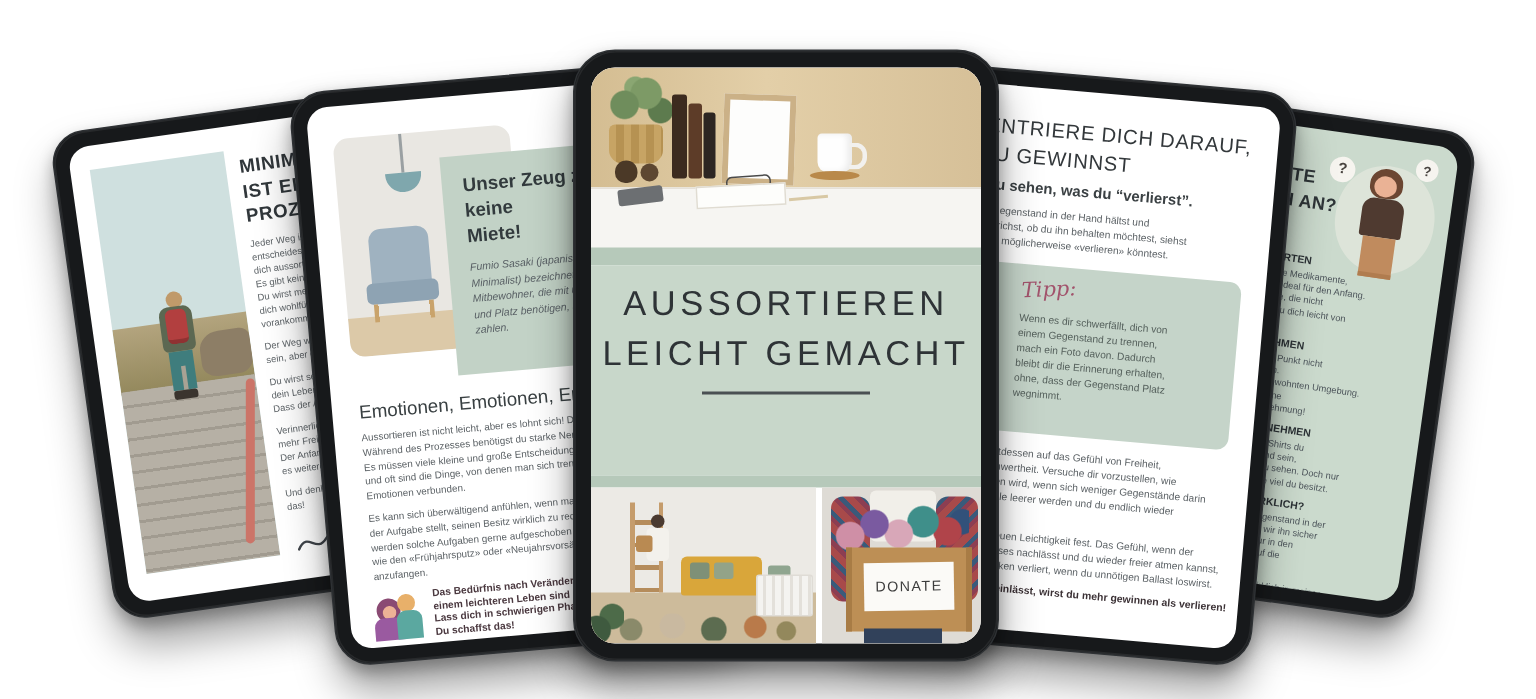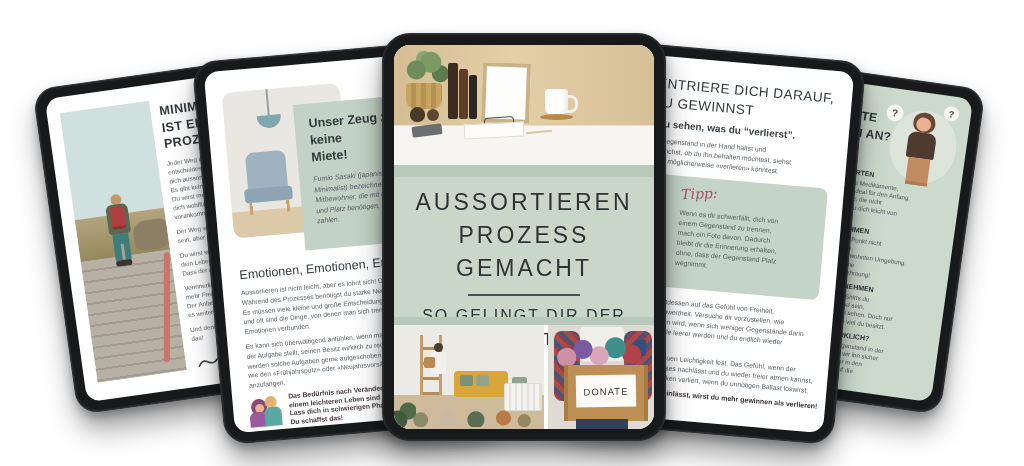--- a/index.html
+++ b/index.html
@@ -368,24 +368,22 @@
         <div class="abs cv-notepad"></div>
         <div class="abs cv-phone"></div>
         <div class="abs cv-pencil"></div>
         <div class="abs cv-mug"></div>
         <div class="abs cv-mug-handle"></div>
         <div class="abs cv-coaster"></div>
       </div>
       <div class="abs cv-strip-top"></div>
       <div class="abs cv-titleblock">
         <div class="cv-title p">AUSSORTIEREN
-PROZESS GEMACHT</div>
+LEICHT GEMACHT</div>
         <div class="cv-divider"></div>
-        <div class="cv-subtitle p">SO GELINGT DIR DER
-START</div>
       </div>
       <div class="abs cv-strip-bot"></div>
       <div class="abs cv-photos">
         <div class="abs cv-room">
           <div class="abs cv-room-floor"></div>
           <div class="abs cv-ladder"></div>
           <div class="abs cv-sofa"></div>
           <div class="abs cv-cush1"></div>
           <div class="abs cv-cush2"></div>
           <div class="abs cv-sidetable"></div>

